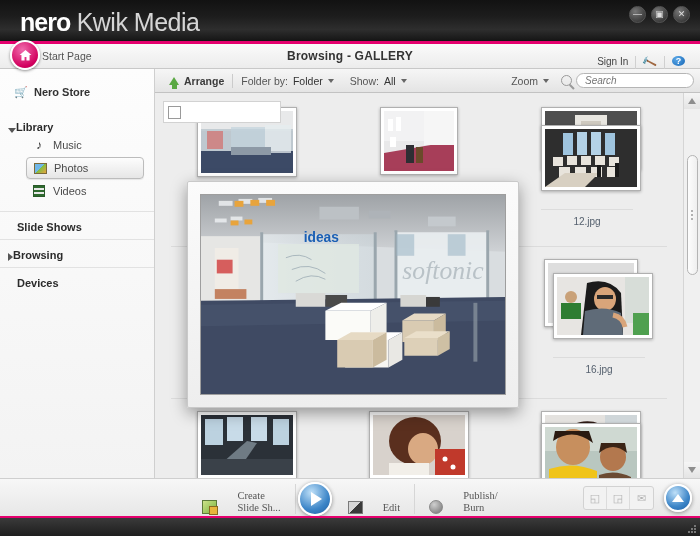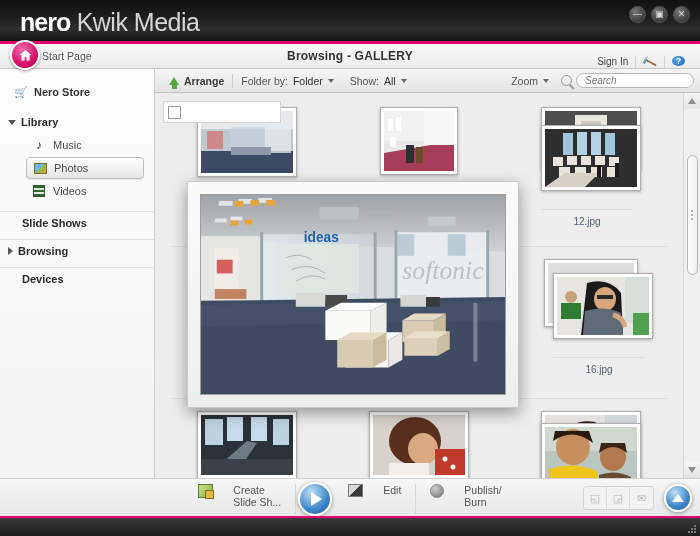--- a/index.html
+++ b/index.html
@@ -91,21 +91,21 @@
     background:linear-gradient(180deg,#fdfdfd,#f3f3f3);
     border-right:1px solid #cfcfcf;
     padding-top:12px; font-size:11px; color:#333;
   }
   .sb-item {
     height:22px; display:flex; align-items:center; gap:6px;
     padding:0 8px 0 14px; color:#333;
   }
   .sb-item.store { font-weight:bold; font-size:11px; margin-bottom:8px;}
   .sb-group {
-    height:22px; display:flex; align-items:center; gap:5px;
+    height:22px; display:flex; align-items:flex-end; 
     padding:0 8px; font-weight:bold; font-size:11px; color:#2b2b2b;
     border-top:1px solid #e2e2e2;
   }
   .sb-group.first { border-top:none; }
   .sb-sub {
     height:22px; margin:1px 10px 1px 26px; display:flex; align-items:center; gap:7px;
     font-size:11px; color:#4a4a4a; border-radius:4px; padding-left:6px;
   }
   .sb-sub.sel {
     background:linear-gradient(180deg,#fdfdfd,#e6e6e6);
@@ -242,22 +242,22 @@
     height:40px;flex:0 0 40px;position:relative;
     background:linear-gradient(180deg,#f7f7f7,#e6e6e6);
     border-top:1px solid #cfcfcf;
     display:flex;align-items:center;justify-content:center;
   }
   .bottombar::after{
     content:"";position:absolute;left:0;right:0;bottom:0;height:2px;background:#e5006e;
   }
   .bgroup{ display:flex;align-items:center;height:100%; }
   .bitem{
-    display:flex;align-items:flex-start;gap:20px;padding:0 14px;height:30px;
-    font-size:10.5px;color:#555;border-right:1px solid #d6d6d6;
+    display:flex;align-items:flex-end;gap:20px;padding:0 14px;height:30px;
+    font-size:10.5px;color:#555;border-right:1px solid #d6d6d6;font-family:Liberation Serif, serif;
   }
   .bitem:last-child{border-right:none;}
   .bitem .lbl{line-height:12px;}
   .ico-ss{
     width:15px;height:14px;border:1px solid #5c7a3a;
     background:linear-gradient(135deg,#cde38a,#7ab43f);
     position:relative;flex:0 0 15px;
   }
   .ico-ss::after{content:"";position:absolute;right:-2px;bottom:-2px;width:7px;height:7px;
     background:#e8b53c;border:1px solid #8a6a20;}

